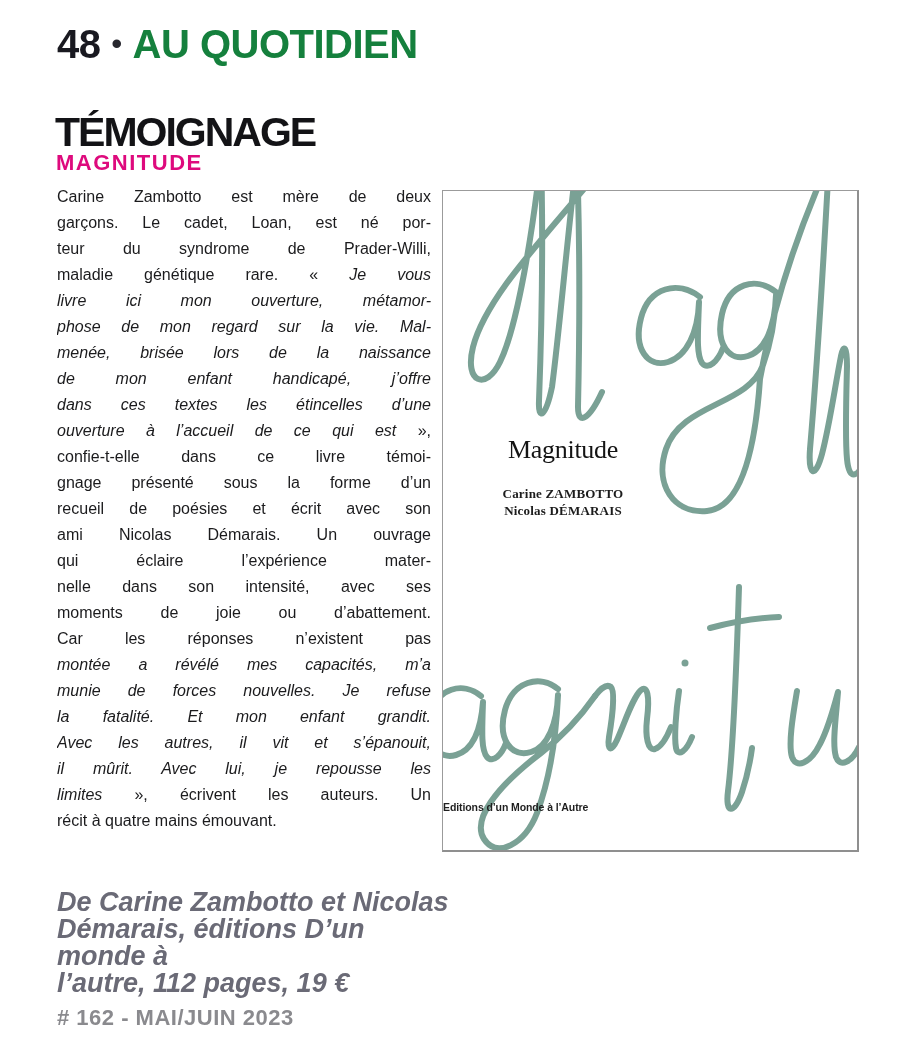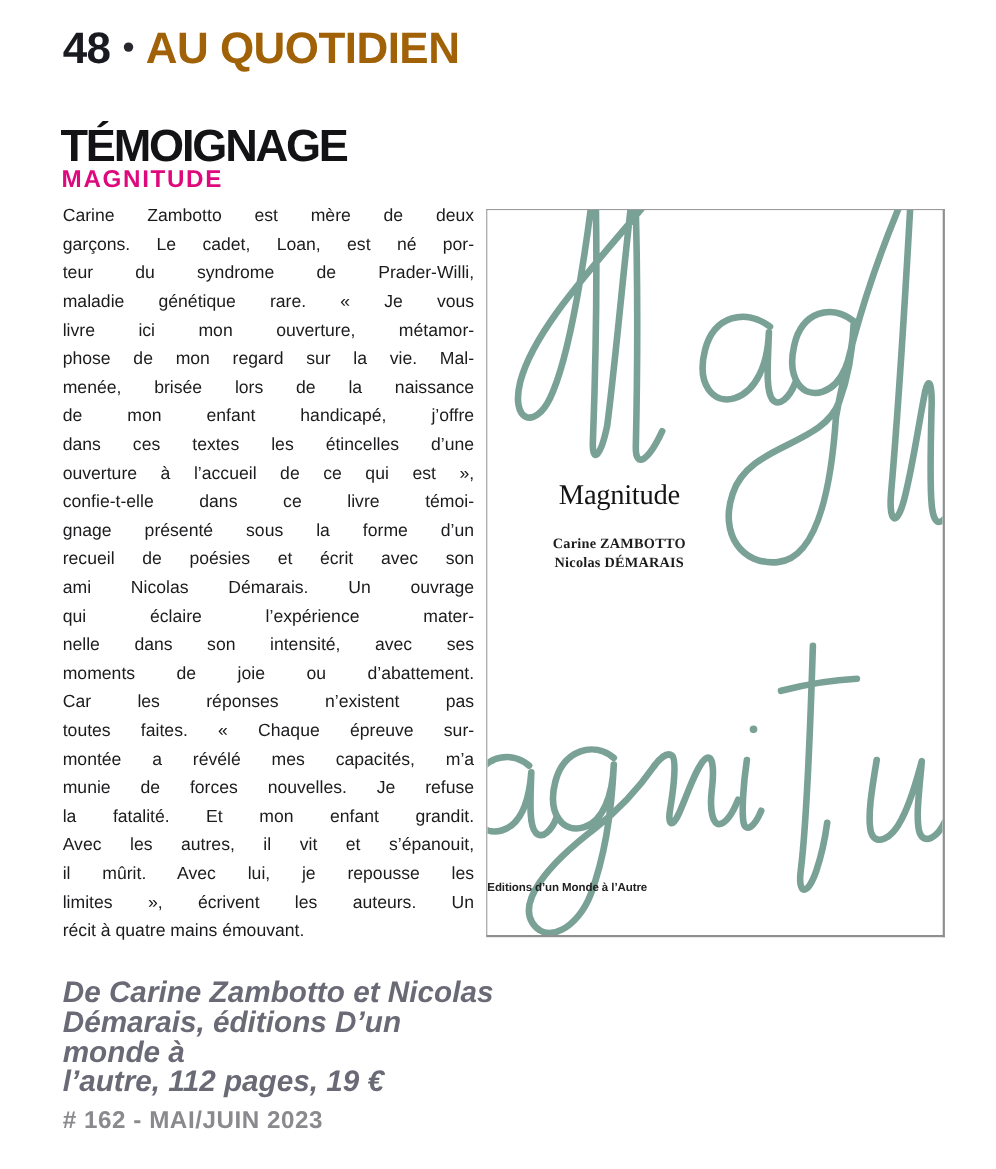--- a/index.html
+++ b/index.html
@@ -10,42 +10,42 @@
     -webkit-font-smoothing:antialiased;
   }
   
   .page-header{
     position:absolute;left:57px;top:22px;
     font-weight:bold;font-size:40px;letter-spacing:-0.5px;line-height:44px;
     white-space:nowrap;
   }
   .page-number{color:#191920;}
   .header-bullet{color:#27272e;font-size:30px;vertical-align:4px;margin:0 11px;}
-  .section-name{color:#a16207;margin-top:48px;}
+  .section-name{color:#15803d;margin-top:48px;}
   
   .kicker{
     position:absolute;left:55px;top:110px;
     font-weight:800;font-size:41px;letter-spacing:-2px;line-height:44px;
     color:#131316;white-space:nowrap;
   }
   .rubric{
     position:absolute;left:56px;top:151px;
     font-weight:800;font-size:22px;letter-spacing:1.5px;line-height:24px;
     color:#de0a7d;white-space:nowrap;
   }
   .article-body{
     position:absolute;left:57px;top:184px;width:374px;
     font-size:16px;line-height:26px;color:#1b1b1d;
   }
   .article-body .line{
     text-align:justify;text-align-last:justify;
     height:26px;overflow:hidden;white-space:nowrap;
   }
   .article-body .line.last{text-align-last:left;}
-  .article-body .it{}
+  .article-body .it{font-style:italic;}
   .credit{
     position:absolute;left:57px;top:889px;width:400px;
     font-style:italic;font-weight:600;
     font-size:27px;line-height:27px;color:#6a6a76;
   }
   .page-footer{
     position:absolute;left:57px;top:1005px;
     font-weight:bold;font-size:22px;letter-spacing:0.5px;color:#8a8a8e;
     white-space:nowrap;
   }
@@ -94,21 +94,20 @@
     <div class="line"><span class="it">dans ces textes les étincelles d’une</span></div>
     <div class="line"><span class="it">ouverture à l’accueil de ce qui est</span><span> »,</span></div>
     <div class="line"><span>confie-t-elle dans ce livre témoi-</span></div>
     <div class="line"><span>gnage présenté sous la forme d’un</span></div>
     <div class="line"><span>recueil de poésies et écrit avec son</span></div>
     <div class="line"><span>ami Nicolas Démarais. Un ouvrage</span></div>
     <div class="line"><span>qui éclaire l’expérience mater-</span></div>
     <div class="line"><span>nelle dans son intensité, avec ses</span></div>
     <div class="line"><span>moments de joie ou d’abattement.</span></div>
     <div class="line"><span>Car les réponses n’existent pas</span></div>
-    <div class="line"><span>toutes faites. « </span><span class="it">Chaque épreuve sur-</span></div>
     <div class="line"><span class="it">montée a révélé mes capacités, m’a</span></div>
     <div class="line"><span class="it">munie de forces nouvelles. Je refuse</span></div>
     <div class="line"><span class="it">la fatalité. Et mon enfant grandit.</span></div>
     <div class="line"><span class="it">Avec les autres, il vit et s’épanouit,</span></div>
     <div class="line"><span class="it">il mûrit. Avec lui, je repousse les</span></div>
     <div class="line"><span class="it">limites</span><span> », écrivent les auteurs. Un</span></div>
     <div class="line last"><span>récit à quatre mains émouvant.</span></div>
   </div>
 
 <div class="credit">

